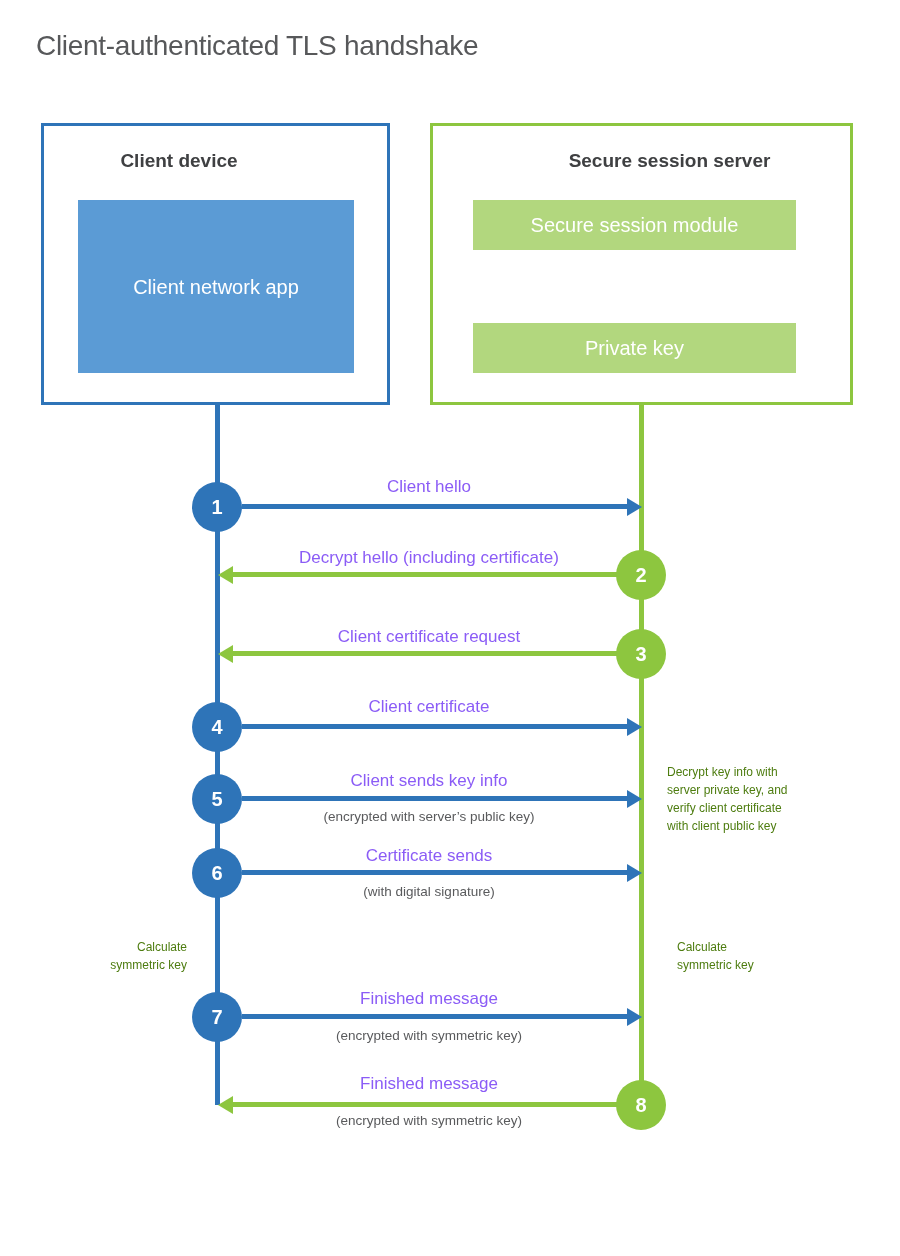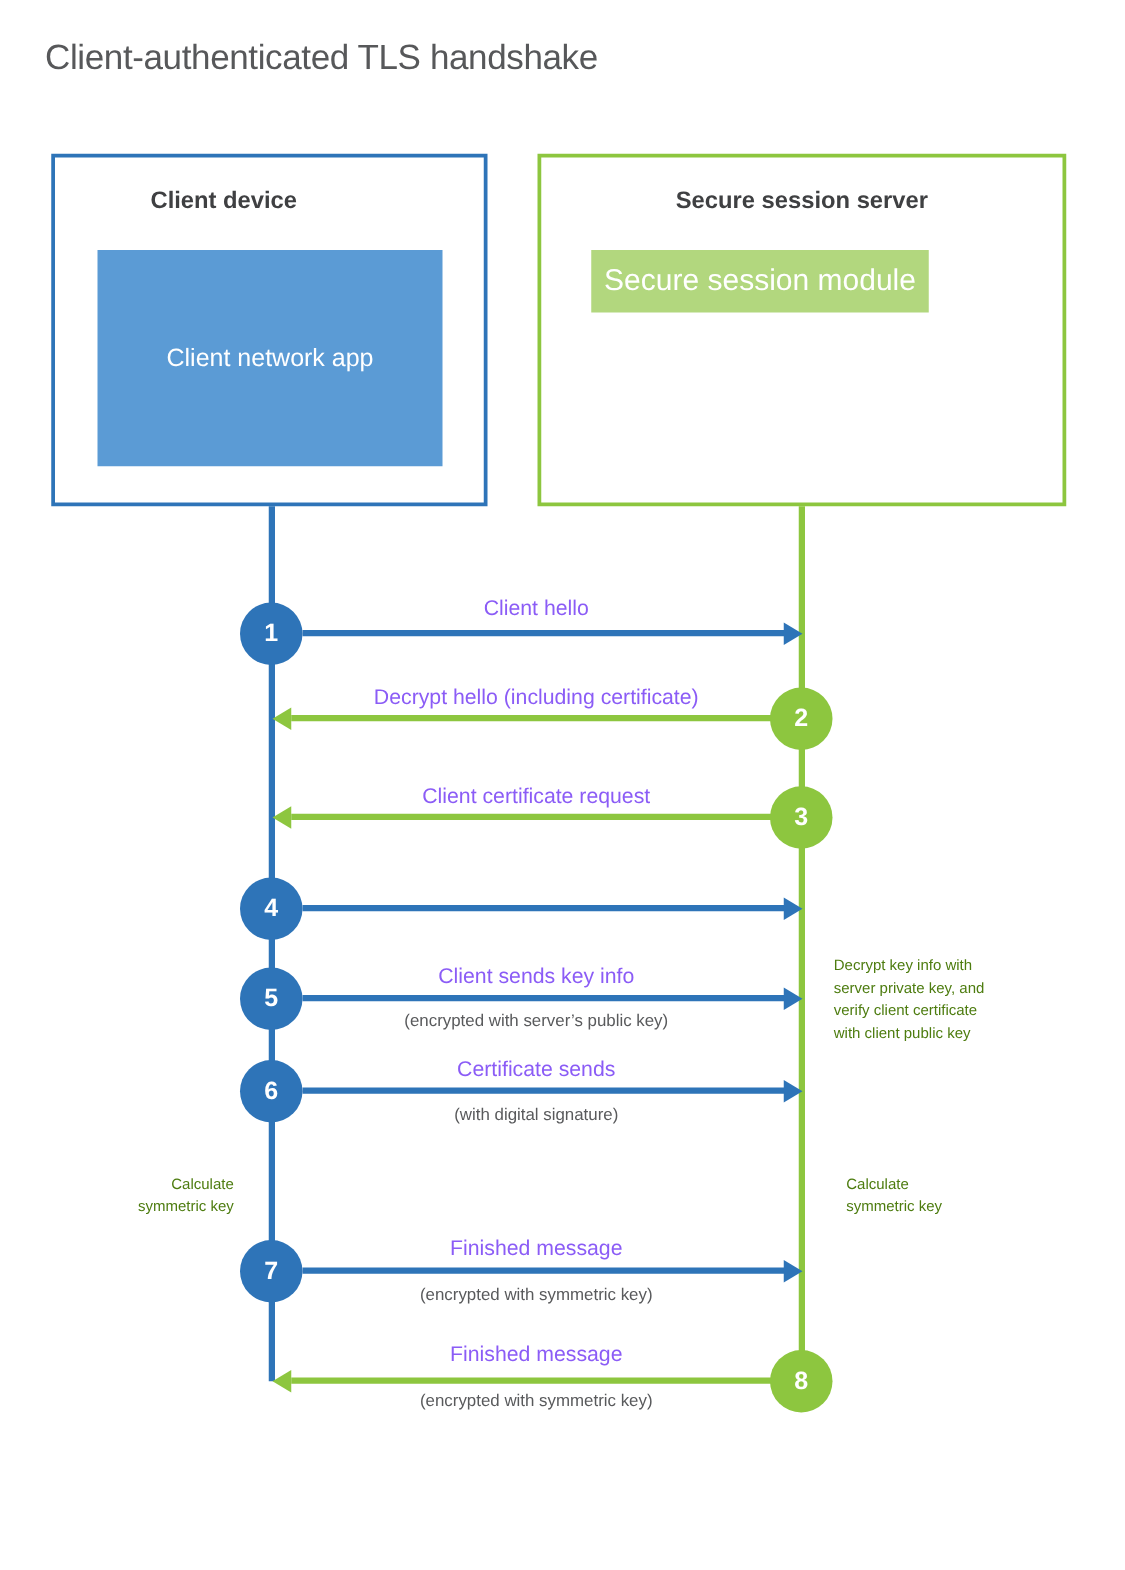--- a/index.html
+++ b/index.html
@@ -7,28 +7,28 @@
   .stage{position:absolute;inset:0;width:900px;height:1256px;overflow:hidden;}
 
   .page-title{position:absolute;left:36px;top:30px;font-size:28px;font-weight:300;color:#57585a;letter-spacing:-0.3px;}
 
   
   .actor-box{position:absolute;top:123px;height:276px;background:#ffffff;border:3px solid;}
   .actor-box.client{left:41px;width:343px;border-color:var(--blue);}
   .actor-box.server{left:430px;width:417px;border-color:var(--green);}
   .actor-title{position:absolute;top:150px;text-align:center;font-size:19px;font-weight:bold;color:#3f4042;}
   .actor-title.client{left:41px;width:276px;}
-  .actor-title.server{left:430px;width:423px;}
+  .actor-title.server{left:430px;width:423px;padding-left:28px;}
 
   .app-box{position:absolute;left:78px;top:200px;width:276px;height:173px;background:var(--blue-fill);
            display:flex;align-items:center;justify-content:center;text-align:center;}
   .app-box span{color:#ffffff;font-size:20px;line-height:28px;width:200px;}
 
-  .module-bar{position:absolute;left:473px;width:270px;height:50px;background:var(--green-fill);
-              display:flex;align-items:center;justify-content:center;color:#ffffff;font-size:24px;}
+  .module-bar{position:absolute;left:473px;width:323px;height:50px;background:var(--green-fill);
+              display:flex;align-items:center;justify-content:center;color:#ffffff;font-size:20px;}
 
   
   .lifeline{position:absolute;top:405px;width:5px;height:700px;}
   .lifeline.client{left:215px;background:var(--blue);}
   .lifeline.server{left:639px;background:var(--green);}
 
   
   .msg-label{position:absolute;left:217px;width:424px;text-align:center;font-size:17px;color:#8b5cf6;}
   .msg-sublabel{position:absolute;left:217px;width:424px;text-align:center;font-size:13.5px;color:#595a5c;}
   .arrow-line{position:absolute;height:5px;}
@@ -58,39 +58,41 @@
   <div class="actor-box client"></div>
   <div class="actor-box server"></div>
   <div class="actor-title client">Client device</div>
   <div class="actor-title server">Secure session server</div>
 
   <div class="app-box">
     <span>Client network app</span>
   </div>
 
   <div class="module-bar" style="top:200px">Secure session module</div>
+  <div class="module-bar" style="top:323px">Private key</div>
 
   <div class="lifeline client"></div>
   <div class="lifeline server"></div>
 
   <div class="msg-label" style="top:477px">Client hello</div>
   <div class="arrow-line blue" style="top:504px"></div>
   <div class="arrow-head right" style="top:498px"></div>
   <div class="step-circle blue" style="top:482px">1</div>
 
   <div class="msg-label" style="top:548px">Decrypt hello (including certificate)</div>
   <div class="arrow-line green" style="top:572px"></div>
   <div class="arrow-head left" style="top:566px"></div>
   <div class="step-circle green" style="top:550px">2</div>
 
   <div class="msg-label" style="top:627px">Client certificate request</div>
   <div class="arrow-line green" style="top:651px"></div>
   <div class="arrow-head left" style="top:645px"></div>
   <div class="step-circle green" style="top:629px">3</div>
 
+  <div class="msg-label" style="top:697px">Client certificate</div>
   <div class="arrow-line blue" style="top:724px"></div>
   <div class="arrow-head right" style="top:718px"></div>
   <div class="step-circle blue" style="top:702px">4</div>
 
   <div class="msg-label" style="top:771px">Client sends key info</div>
   <div class="arrow-line blue" style="top:796px"></div>
   <div class="arrow-head right" style="top:790px"></div>
   <div class="step-circle blue" style="top:774px">5</div>
   <div class="msg-sublabel" style="top:809px">(encrypted with server’s public key)</div>
 

